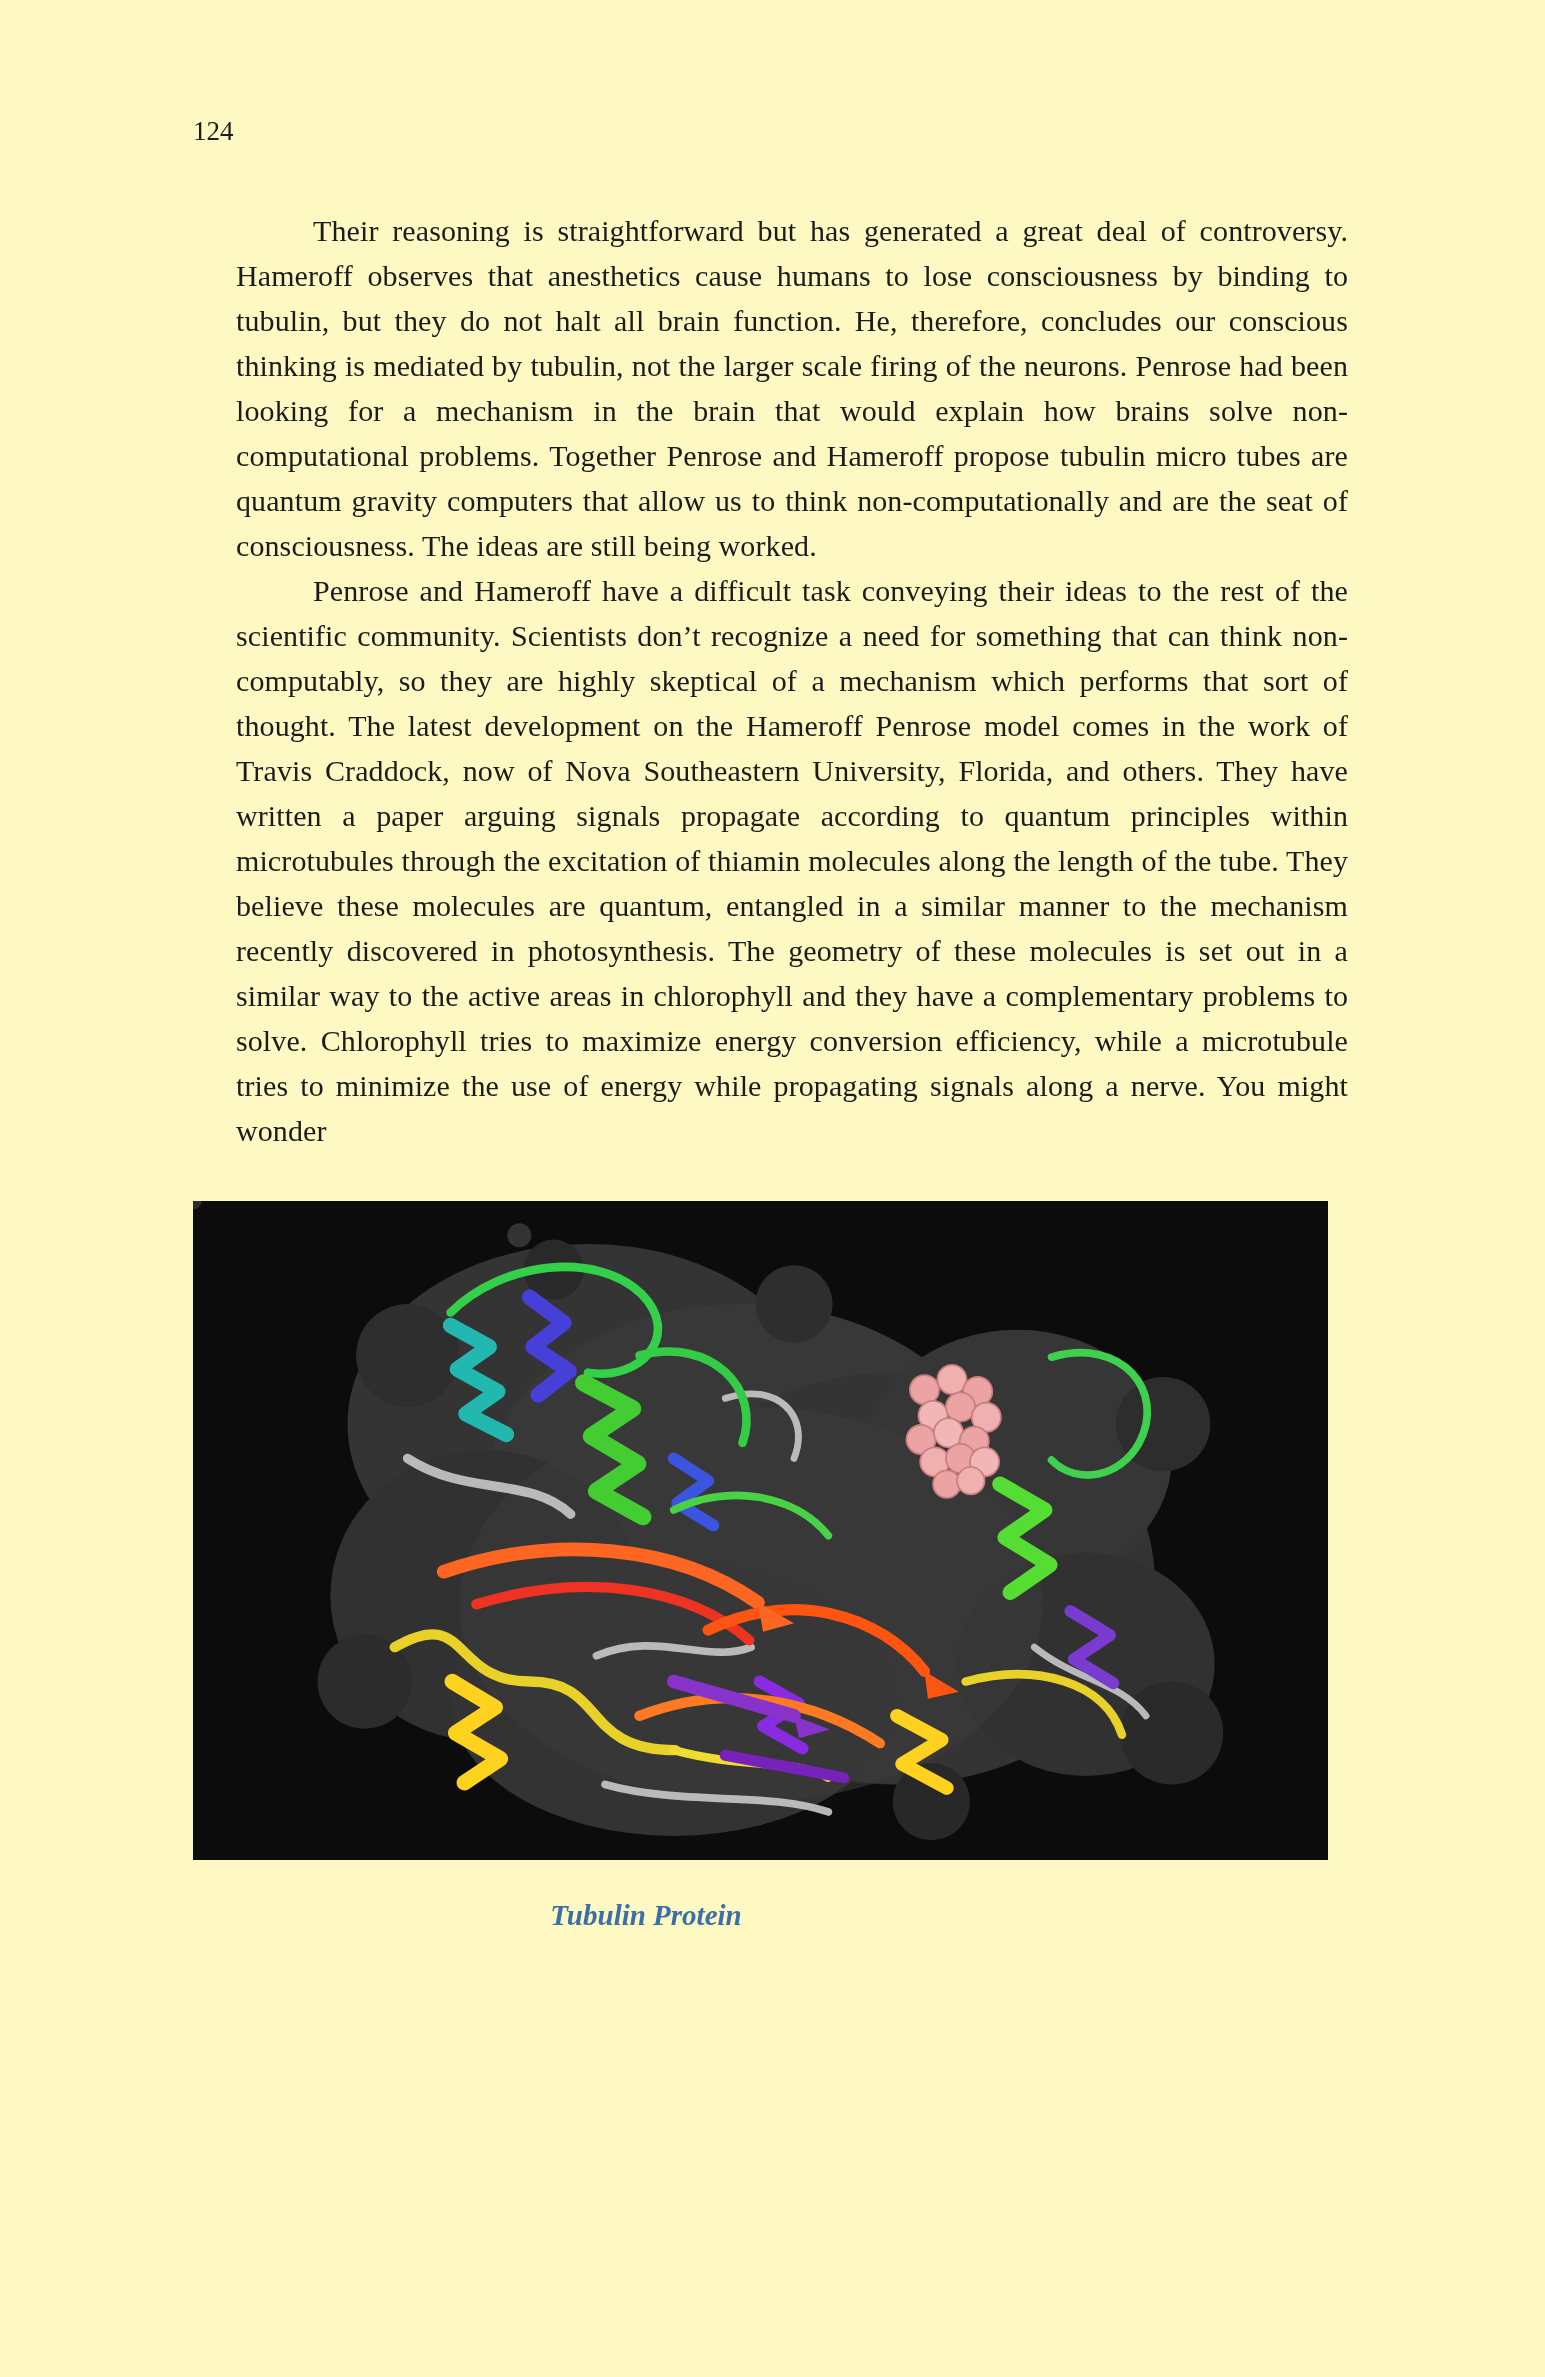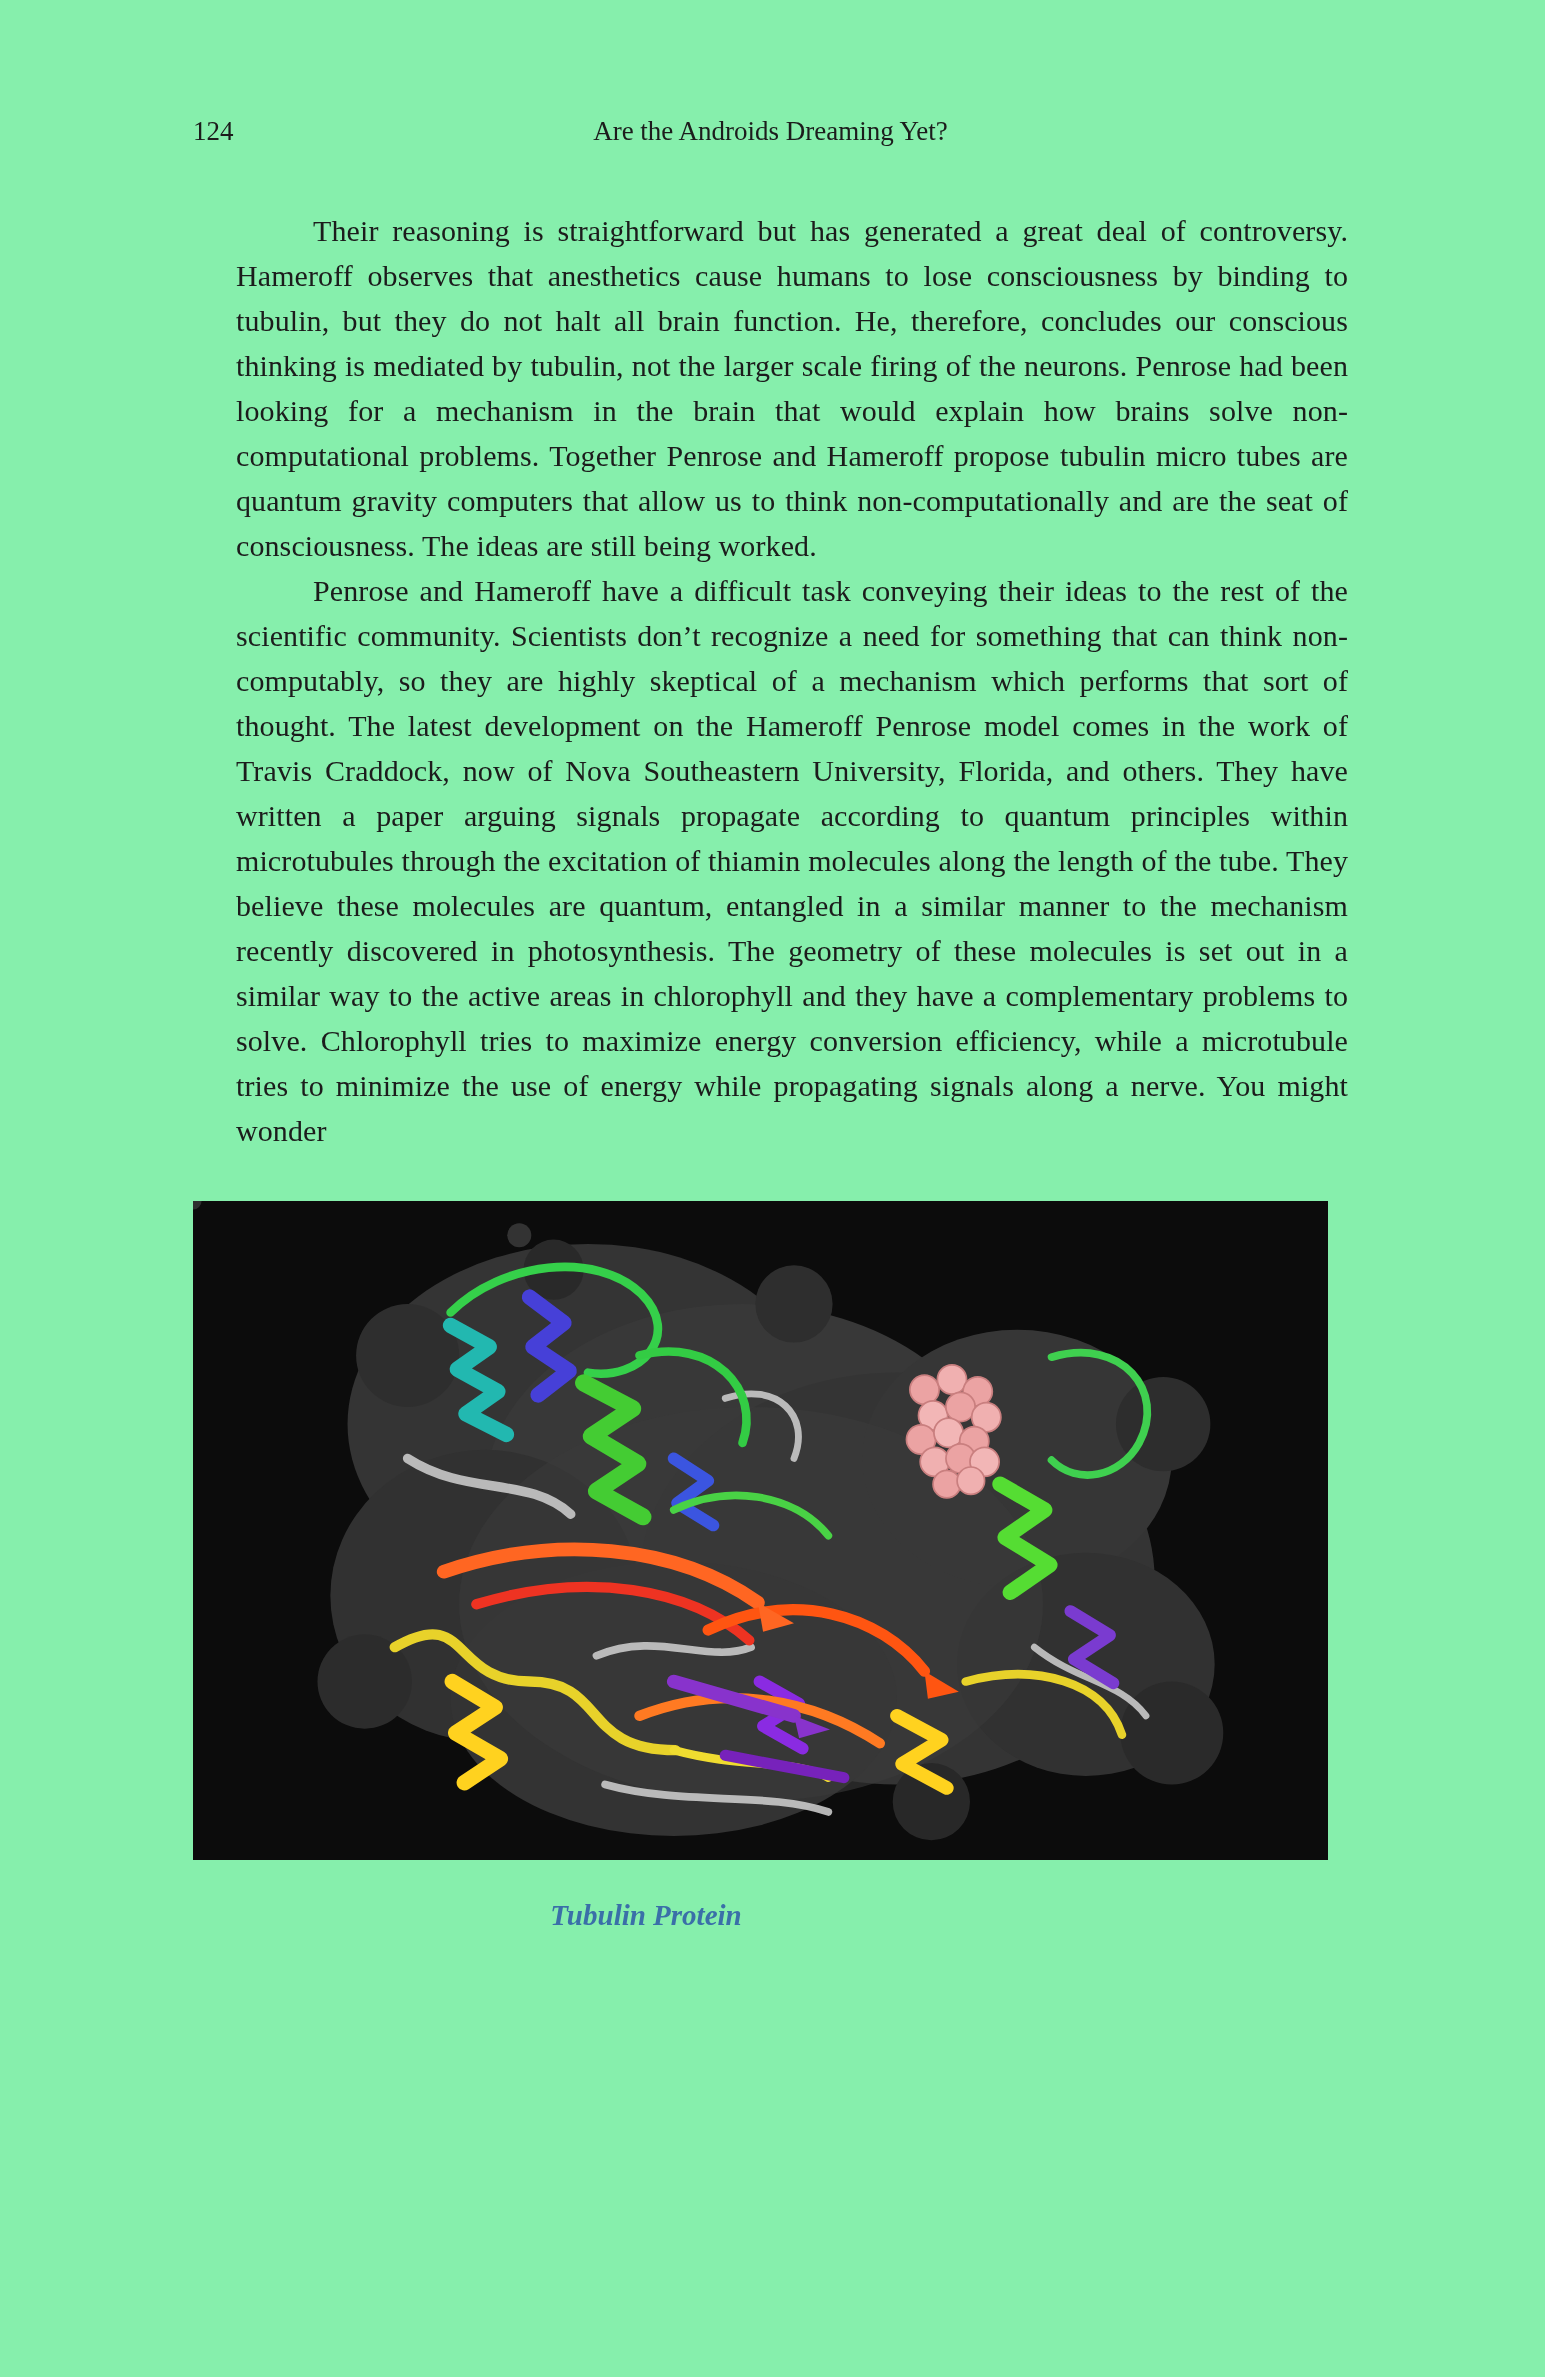--- a/index.html
+++ b/index.html
@@ -7,21 +7,21 @@
   body {
     width: 1545px;
     height: 2377px;
     position: relative;
     font-family: "Liberation Serif", serif;
     color: #1c1c1c;
   }
   .page {
     position: absolute;
     inset: 0;
-    background: #86efac;
+    background: #fef9c3;
   }
   .content {
     position: absolute;
     left: 193px;
     right: 197px;
     top: 116px;
   }
   .running-header {
     position: relative;
     height: 39px;
@@ -79,21 +79,20 @@
   }
 </style>
 </head>
 <body>
 
 <div class="page">
   <div class="content">
 
     <div class="running-header">
       <span class="page-number">124</span>
-      <span class="running-title">Are the Androids Dreaming Yet?</span>
     </div>
 
     <div class="body-text">
       <p>Their reasoning is straightforward but has generated a great deal of controversy. Hameroff observes that anesthetics cause humans to lose consciousness by binding to tubulin, but they do not halt all brain function. He, therefore, concludes our conscious thinking is mediated by tubulin, not the larger scale firing of the neurons. Penrose had been looking for a mechanism in the brain that would explain how brains solve non-computational problems. Together Penrose and Hameroff propose tubulin micro tubes are quantum gravity computers that allow us to think non-computationally and are the seat of consciousness. The ideas are still being worked.</p>
       <p>Penrose and Hameroff have a difficult task conveying their ideas to the rest of the scientific community. Scientists don’t recognize a need for something that can think non-computably, so they are highly skeptical of a mechanism which performs that sort of thought. The latest development on the Hameroff Penrose model comes in the work of Travis Craddock, now of Nova Southeastern University, Florida, and others. They have written a paper arguing signals propagate according to quantum principles within microtubules through the excitation of thiamin molecules along the length of the tube. They believe these molecules are quantum, entangled in a similar manner to the mechanism recently discovered in photosynthesis. The geometry of these molecules is set out in a similar way to the active areas in chlorophyll and they have a complementary problems to solve. Chlorophyll tries to maximize energy conversion efficiency, while a microtubule tries to minimize the use of energy while propagating signals along a nerve. You might wonder</p>
     </div>
 
     <div class="figure-block">
       <div class="figure-image">
         <svg viewBox="0 0 1322 768" preserveAspectRatio="none">

